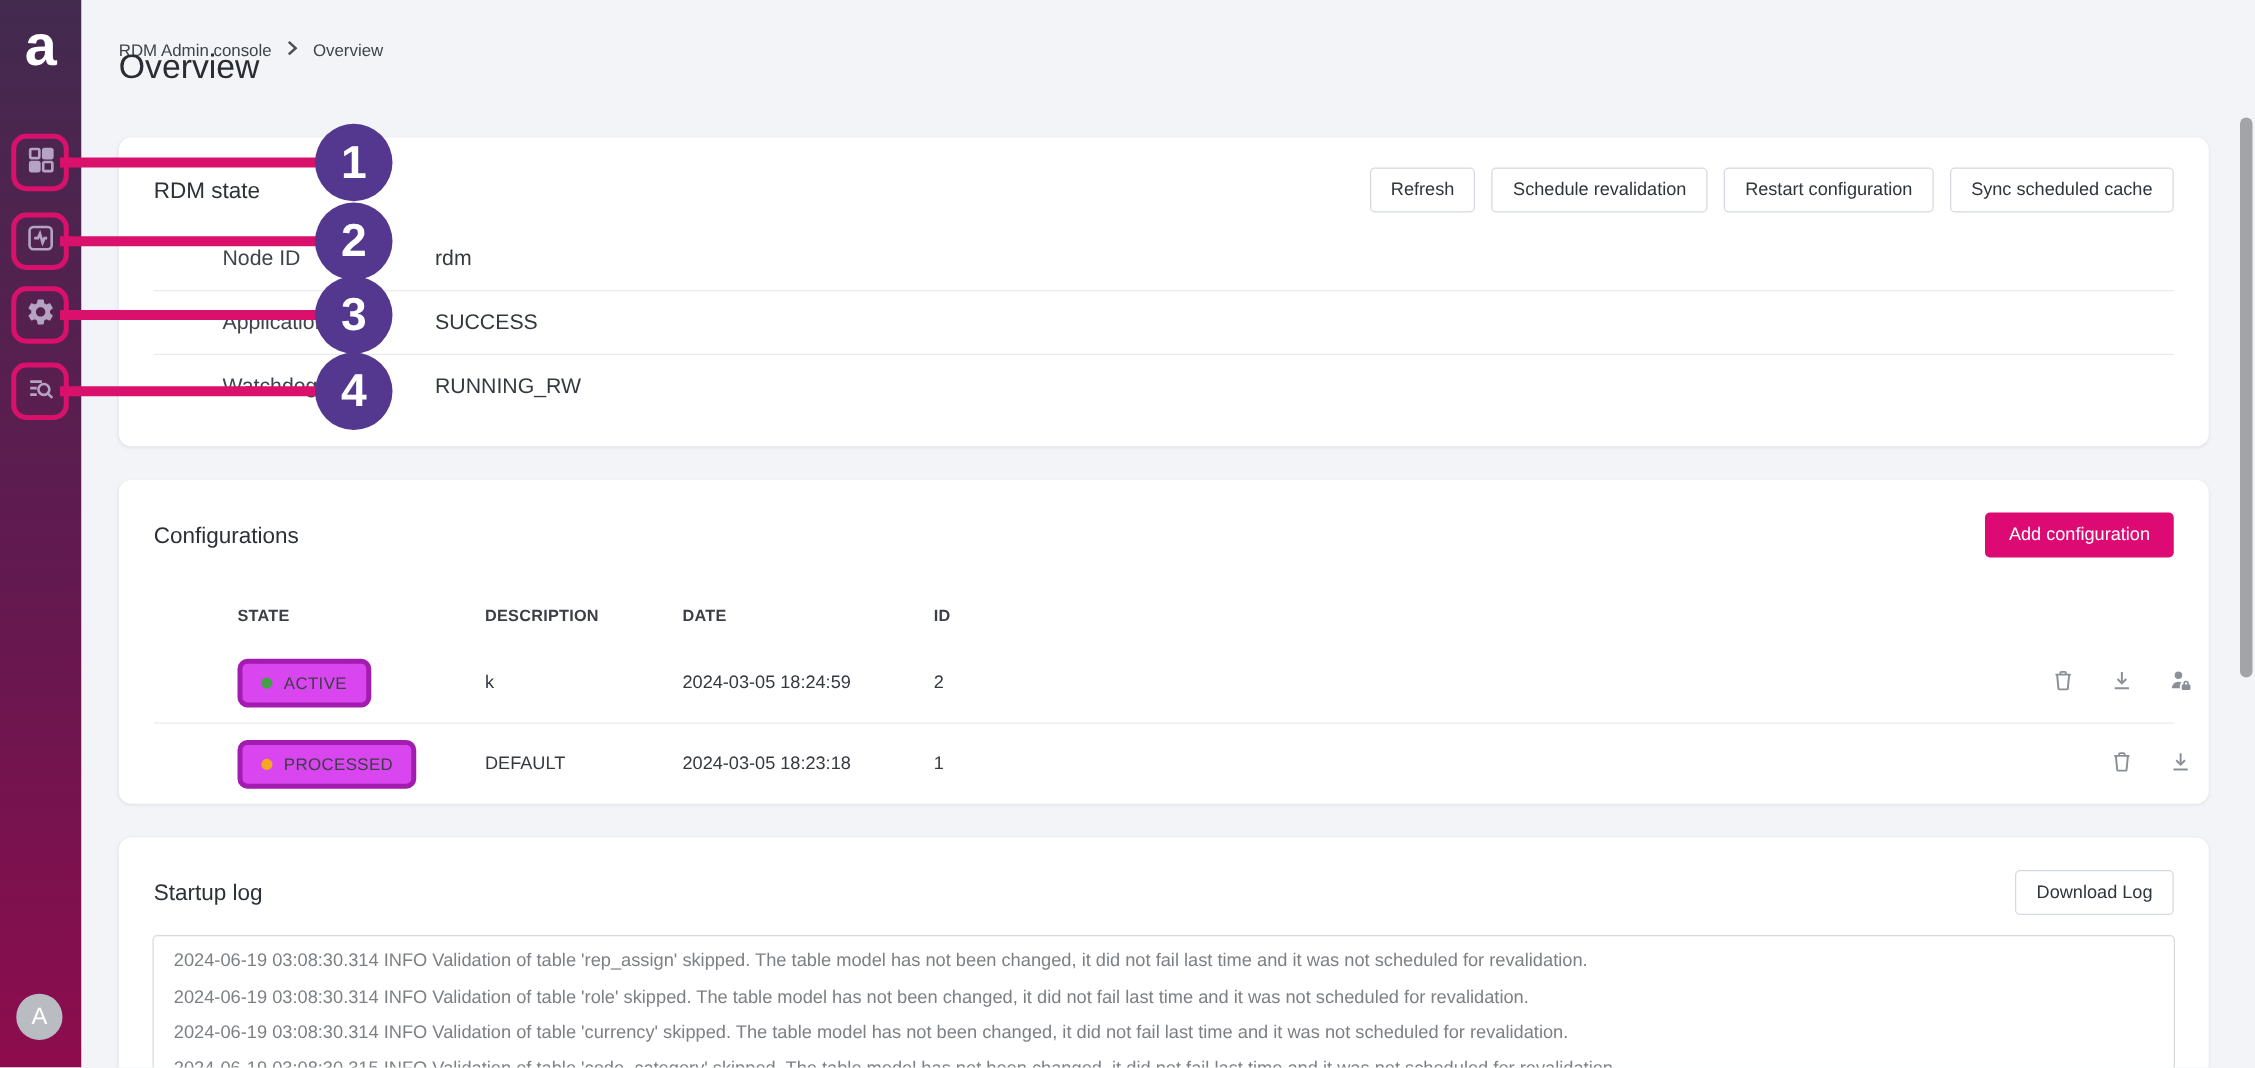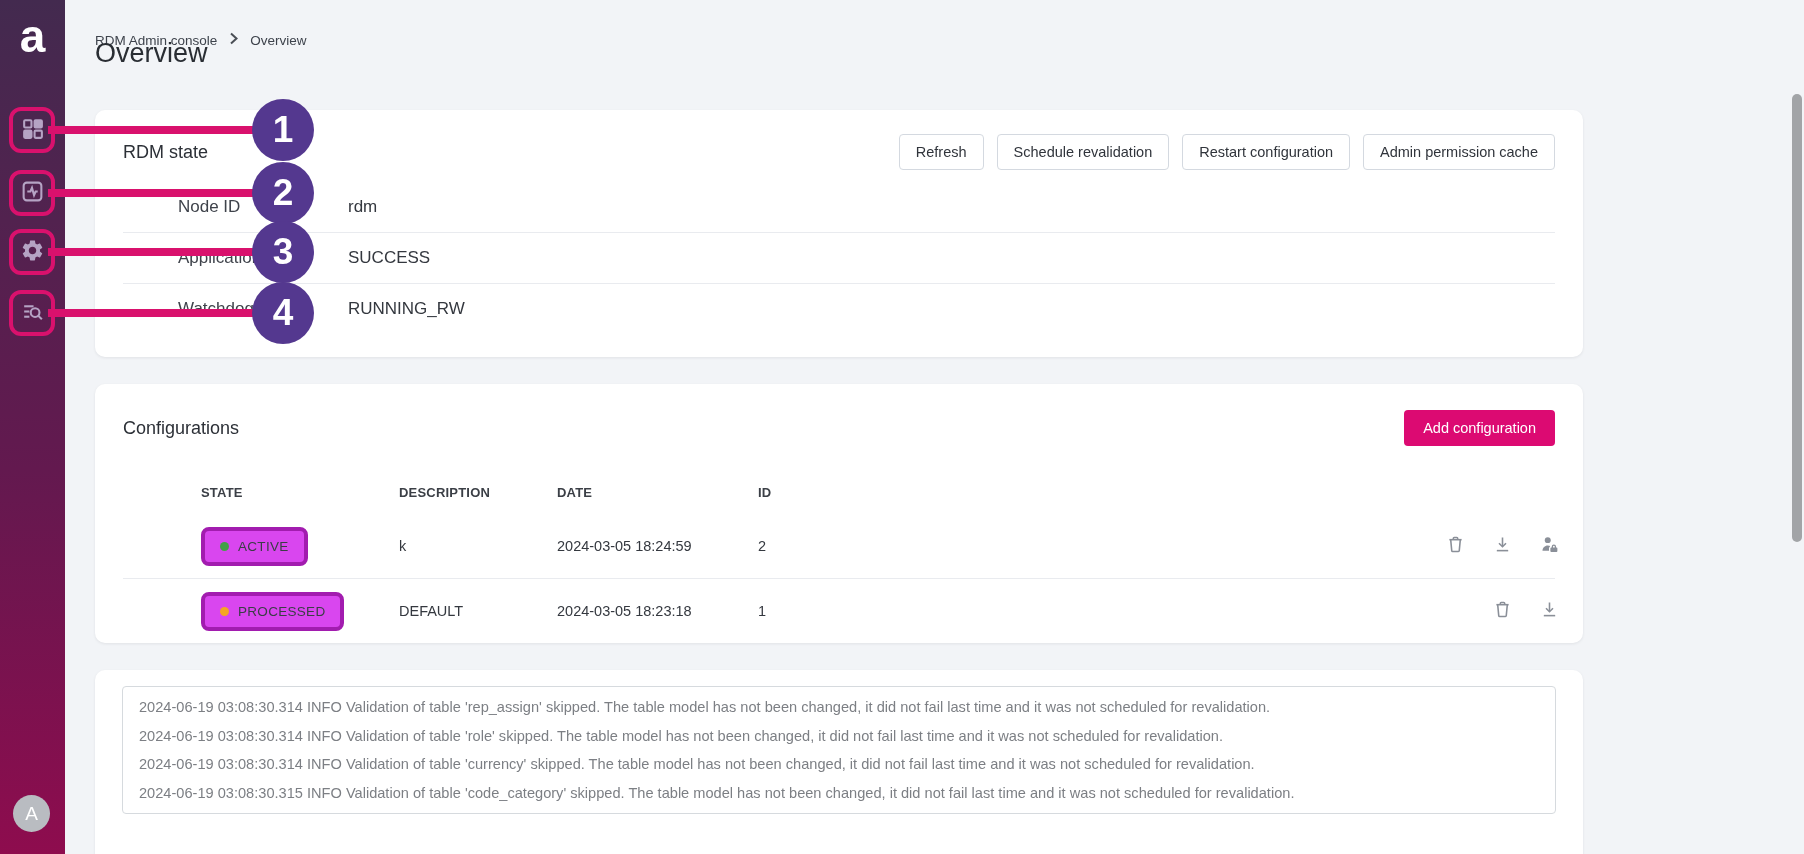--- a/index.html
+++ b/index.html
@@ -48,21 +48,21 @@
     position:absolute; left:95px; top:32px; display:flex; align-items:flex-end;
     gap:11px; font-size:13.5px; color:#3e434c; z-index:2;
   }
   .breadcrumb svg { width:11px; height:13px; }
   .page-title {
     position:absolute; left:95px; top:38px; font-size:27px; font-weight:500;
     color:#292d33; z-index:2;
   }
   
   .card {
-    position:absolute; left:95px; width:1488px; background:#ffffff;
+    position:absolute; left:95px; width:1672px; background:#ffffff;
     border-radius:10px; box-shadow:0 1px 3px rgba(25,30,40,0.08); z-index:1;
   }
   .card-header {
     display:flex; justify-content:space-between; align-items:center;
     padding:24px 28px 0 28px;
   }
   .card-title { font-size:18px; font-weight:500; color:#2c3037; }
   .btn {
     background:#ffffff; border:1px solid #d4d9e0; border-radius:4px;
     padding:9px 16px; font-size:14.5px; color:#30343b; cursor:pointer;
@@ -78,21 +78,21 @@
   
   .kv-list { margin-top:12px; }
   .kv-row { height:50px; display:flex; align-items:center; padding-left:83px; font-size:17px; }
   .kv-label { width:170px; color:#3f434b; }
   .kv-value { color:#34383f; }
   .kv-divider { border-top:1px solid #e9ebef; margin:0 28px; }
   
   .cfg-table { margin-top:24px; }
   .cfg-grid {
     display:grid; grid-template-columns:83px 198px 158px 201px 1fr 170px;
-    align-items:center; padding:0 23px;
+    align-items:center; padding:0 12px;
   }
   .cfg-head { height:44px; }
   .cfg-head div { font-size:13px; font-weight:700; color:#3b3f46; letter-spacing:0.2px; }
   .cfg-row { height:64px; }
   .cfg-cell { font-size:14.5px; color:#34383f; }
   .row-divider { border-top:1px solid #e9ebef; margin:0 28px; }
   .badge {
     display:inline-flex; align-items:center; gap:9px;
     border:4px solid #a21caf; border-radius:8px; padding:8px 15px;
     font-size:13.5px; color:#3a3e45; background:#d946ef; letter-spacing:0.3px;
@@ -184,21 +184,21 @@
 </div>
 <div class="page-title">Overview</div>
 
 <div class="card" style="top:110px; height:247px;">
   <div class="card-header">
     <div class="card-title">RDM state</div>
     <div class="btn-row">
       <button class="btn">Refresh</button>
       <button class="btn">Schedule revalidation</button>
       <button class="btn">Restart configuration</button>
-      <button class="btn">Admin permission cache</button>
+      <button class="btn">Sync scheduled cache</button>
     </div>
   </div>
   <div class="kv-list">
     <div class="kv-row">
       <span class="kv-label">Node ID</span>
       <span class="kv-value">rdm</span>
     </div>
     <div class="kv-divider"></div>
     <div class="kv-row">
       <span class="kv-label">Application state</span>
@@ -293,20 +293,24 @@
                 <path d="M5.5 19h13"></path>
             </svg>
           </span>
         </button>
       </div>
     </div>
   </div>
 </div>
 
 <div class="card" style="top:670px; height:250px;">
+  <div class="card-header" style="padding-top:26px;">
+    <div class="card-title">Startup log</div>
+    <button class="btn">Download Log</button>
+  </div>
   <div class="log-box">
     <div class="log-line">2024-06-19 03:08:30.314 INFO Validation of table 'rep_assign' skipped. The table model has not been changed, it did not fail last time and it was not scheduled for revalidation.</div>
     <div class="log-line">2024-06-19 03:08:30.314 INFO Validation of table 'role' skipped. The table model has not been changed, it did not fail last time and it was not scheduled for revalidation.</div>
     <div class="log-line">2024-06-19 03:08:30.314 INFO Validation of table 'currency' skipped. The table model has not been changed, it did not fail last time and it was not scheduled for revalidation.</div>
     <div class="log-line">2024-06-19 03:08:30.315 INFO Validation of table 'code_category' skipped. The table model has not been changed, it did not fail last time and it was not scheduled for revalidation.</div>
   </div>
 </div>
 
 <div class="scroll-thumb"></div>
 

